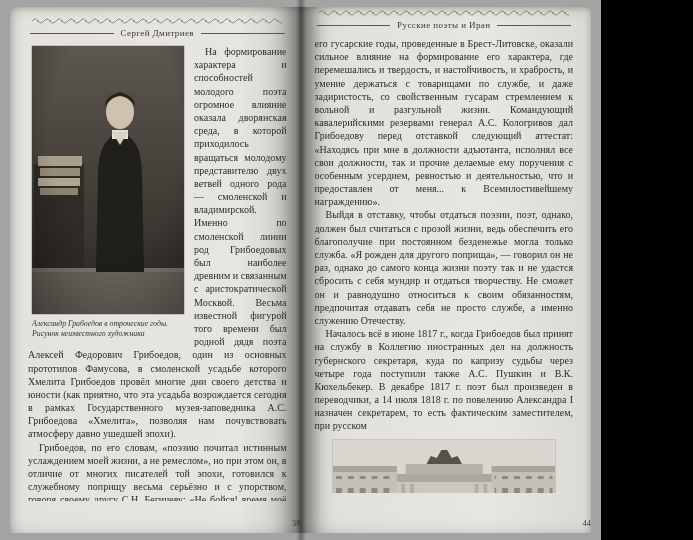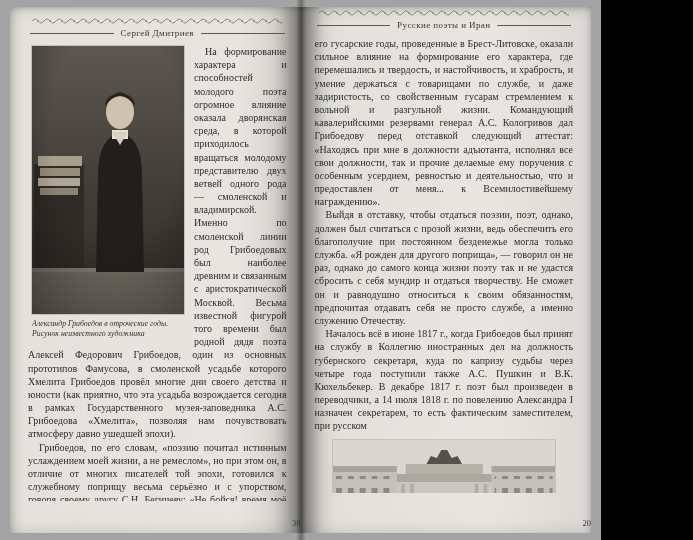--- a/index.html
+++ b/index.html
@@ -187,18 +187,18 @@
               <rect x="232" y="126" width="4" height="9" fill="#4c4842"></rect>
               <rect x="93" y="126" width="15" height="7" fill="#4c4842"></rect>
               <circle cx="96" cy="134" r="2.5" fill="#4c4842"></circle>
               <circle cx="105" cy="134" r="2.5" fill="#4c4842"></circle>
             </svg>
           </div>
           <div class="figcaption-right">Арка Главного штаба. К.П. Беггров. 1830-е гг. Литография</div>
         </div>
       </div>
 
-      <div class="pagenum">20</div>
+      <div class="pagenum">44</div>
     </div>
 
   </div>
   <div class="gutter"></div>
 </div>
 
 </body></html>

